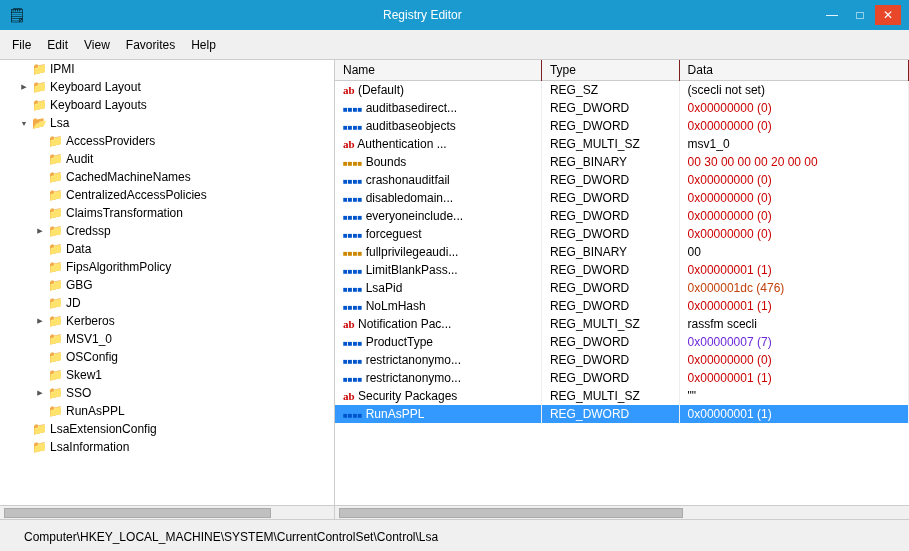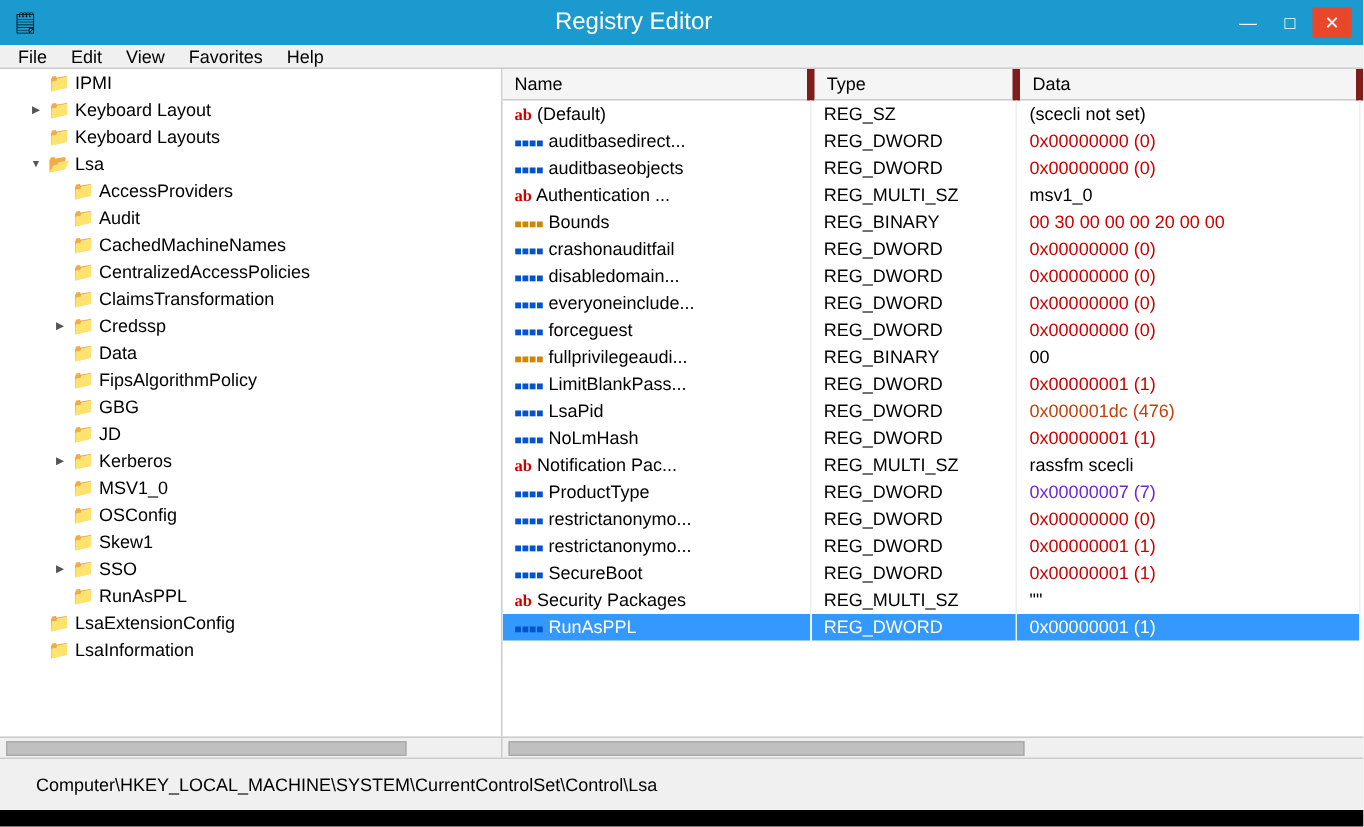--- a/index.html
+++ b/index.html
@@ -9,32 +9,32 @@
     .title-bar {
       background: #1a9acf;
       height: 30px;
       display: flex;
       align-items: center;
       justify-content: space-between;
       padding: 0 8px;
       user-select: none;
     }
     .title-bar-left { display: flex; align-items: center; gap: 6px; }
-    .title-bar-title { color: white; font-size: 16px; font-weight: normal; flex: 1; text-align: center; }
+    .title-bar-title { color: white; font-size: 12px; font-weight: normal; flex: 1; text-align: center; }
     .title-bar-controls { display: flex; gap: 2px; }
     .tb-btn {
       width: 26px; height: 20px; background: #1a9acf; border: none; color: white;
       font-size: 12px; cursor: pointer; display: flex; align-items: center; justify-content: center;
     }
     .tb-btn.close { background: #e8472a; }
 
     
     .menu-bar {
       background: #f0f0f0;
-      height: 16px;
+      height: 30px;
       display: flex;
       align-items: center;
       border-bottom: 1px solid #ccc;
       padding: 0 4px;
     }
     .menu-item {
       padding: 2px 8px;
       font-size: 12px;
       cursor: pointer;
       color: #000;
@@ -102,21 +102,21 @@
       font-size: 12px;
     }
     .reg-table thead tr {
       background: #f5f5f5;
       border-bottom: 1px solid #ccc;
     }
     .reg-table th {
       text-align: left;
       padding: 3px 8px;
       font-weight: normal;
-      border-right: 5px solid #7f1d1d;
+      border-right: 1px solid #7f1d1d;
       white-space: nowrap;
       cursor: pointer;
     }
     .reg-table tbody tr { height: 18px; }
     .reg-table tbody tr.selected { background: #3399ff; color: white; }
     .reg-table td {
       padding: 1px 8px;
       border-right: 1px solid #eee;
       white-space: nowrap;
       overflow: hidden;
@@ -413,25 +413,20 @@
               <td><span class="icon-dw">■■■■</span> restrictanonymo...</td>
               <td>REG_DWORD</td>
               <td style="color: rgb(204, 0, 0);">0x00000000 (0)</td>
             </tr>
             <tr>
               <td><span class="icon-dw">■■■■</span> restrictanonymo...</td>
               <td>REG_DWORD</td>
               <td style="color: rgb(204, 0, 0);">0x00000001 (1)</td>
             </tr>
             <tr>
-              <td><span class="icon-dw">■■■■</span> SecureBoot</td>
-              <td>REG_DWORD</td>
-              <td style="color: rgb(204, 0, 0);">0x00000001 (1)</td>
-            </tr>
-            <tr>
               <td><span class="icon-ab">ab</span> Security Packages</td>
               <td>REG_MULTI_SZ</td>
               <td>""</td>
             </tr>
             <tr class="selected">
               <td><span class="icon-dw">■■■■</span> RunAsPPL</td>
               <td>REG_DWORD</td>
               <td>0x00000001 (1)</td>
             </tr>
           </tbody>

